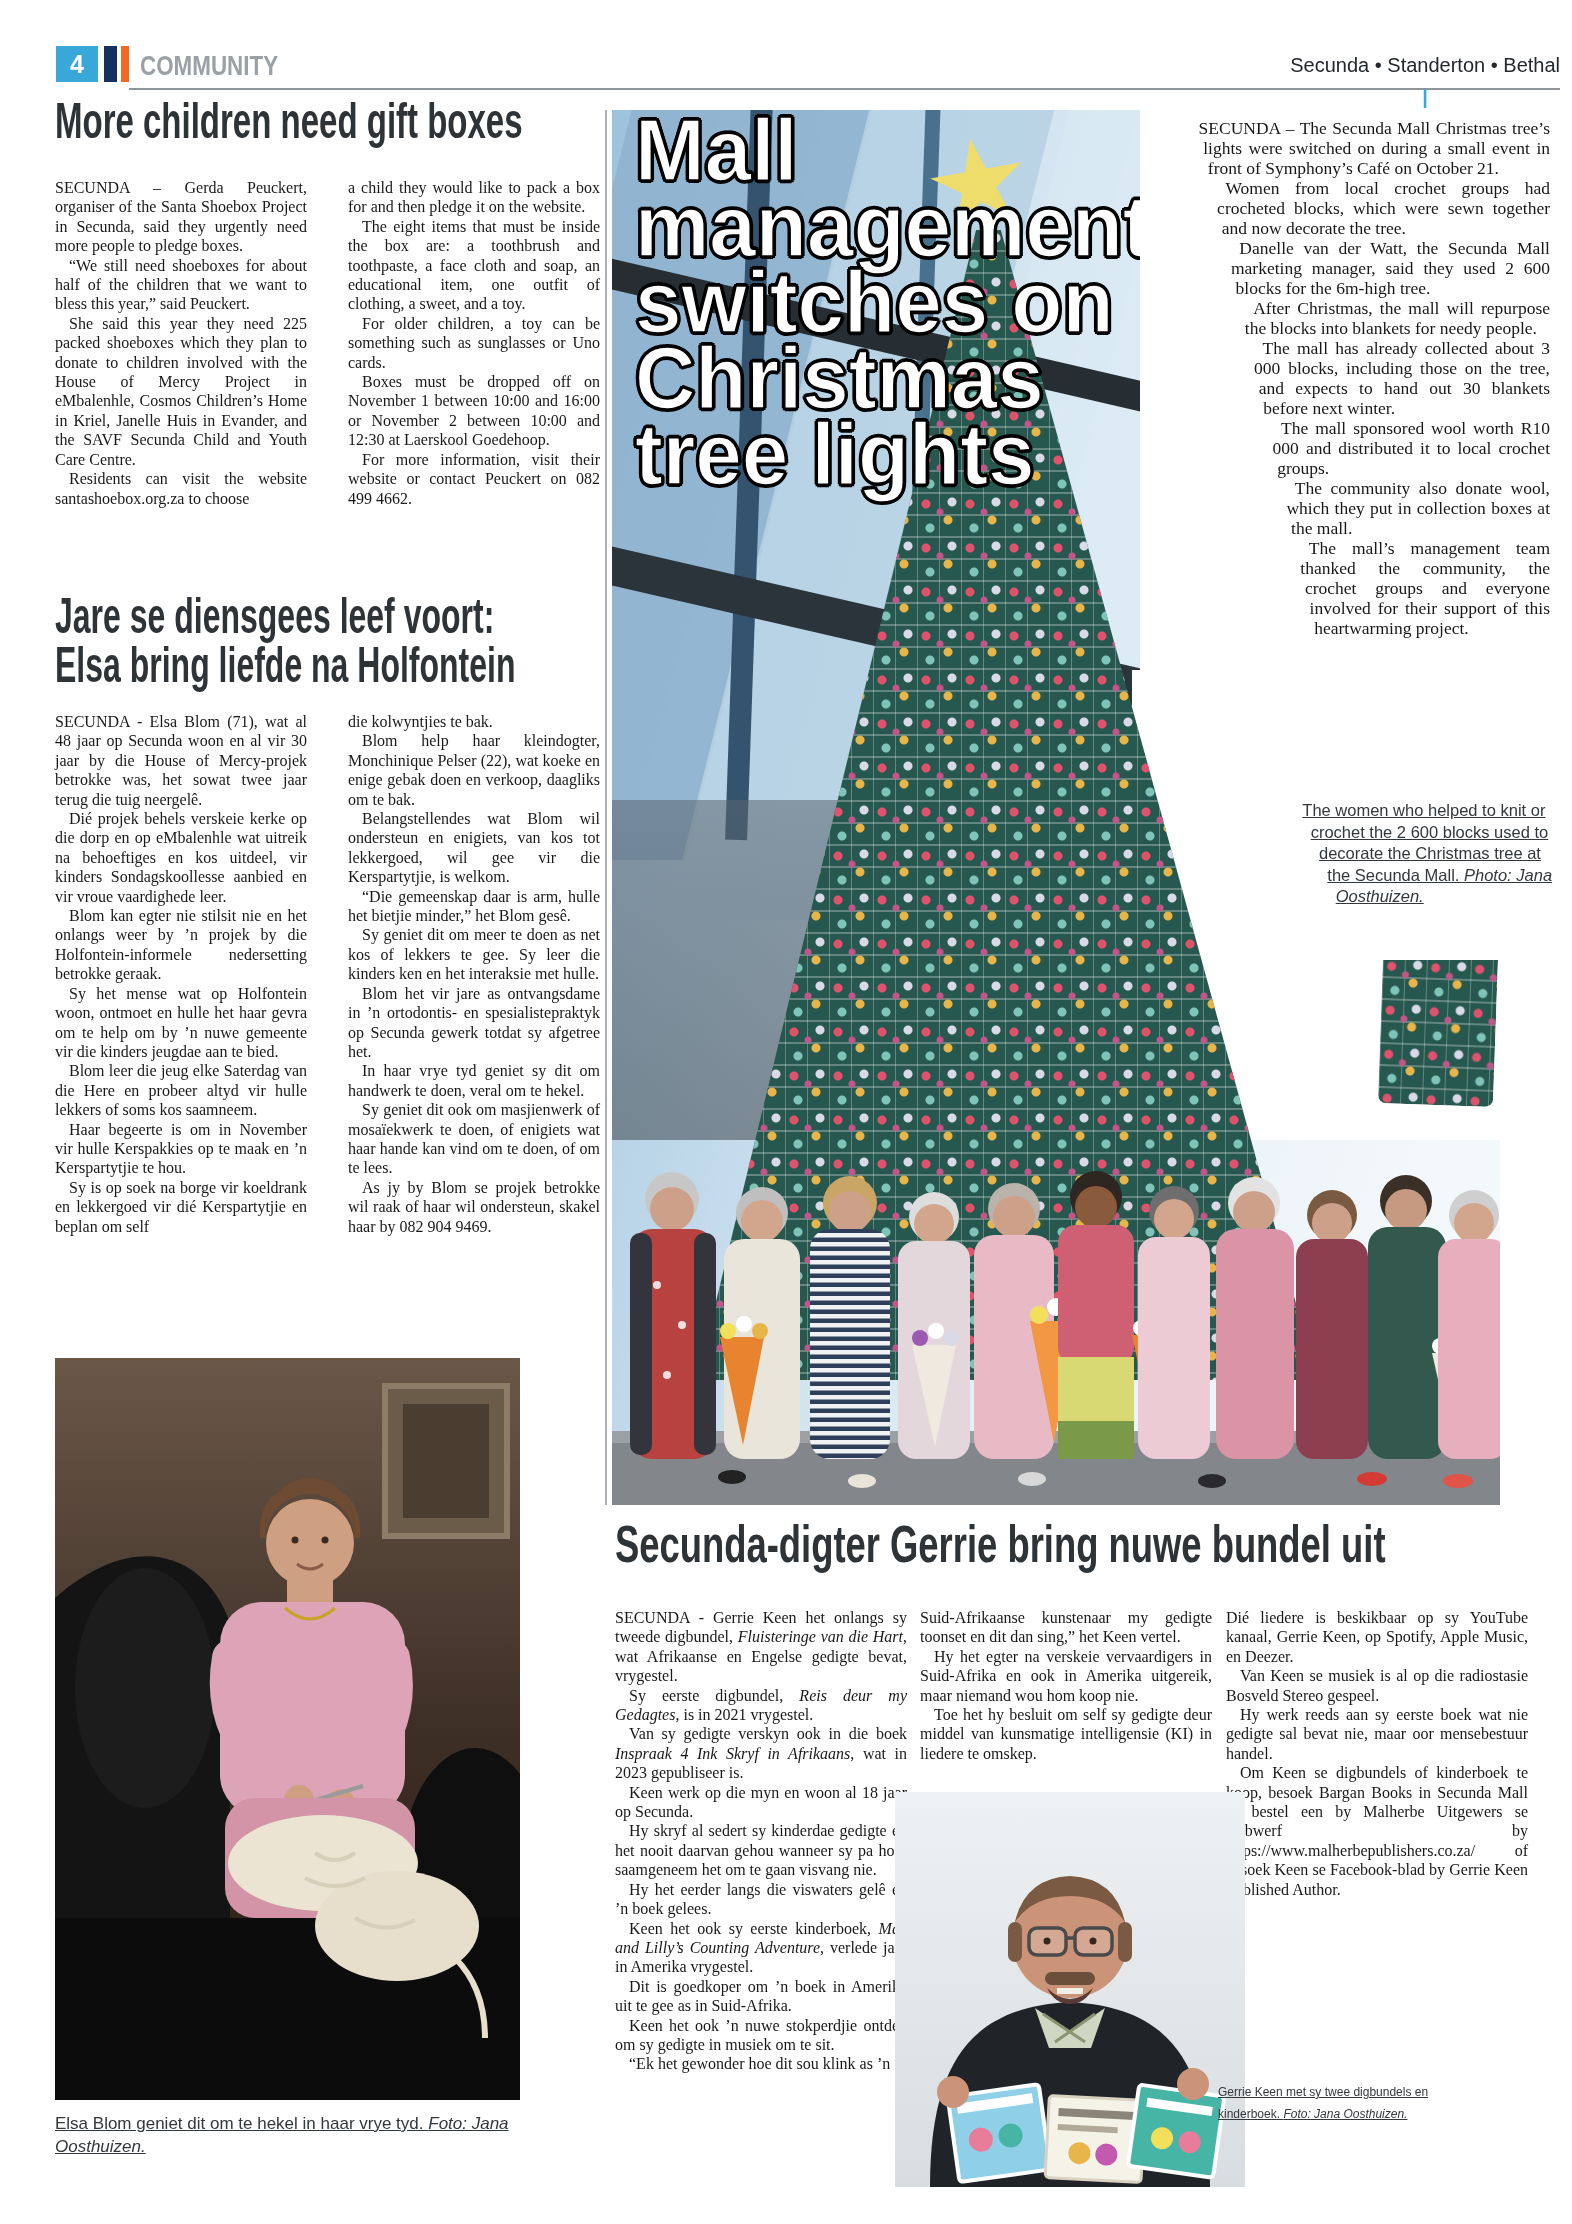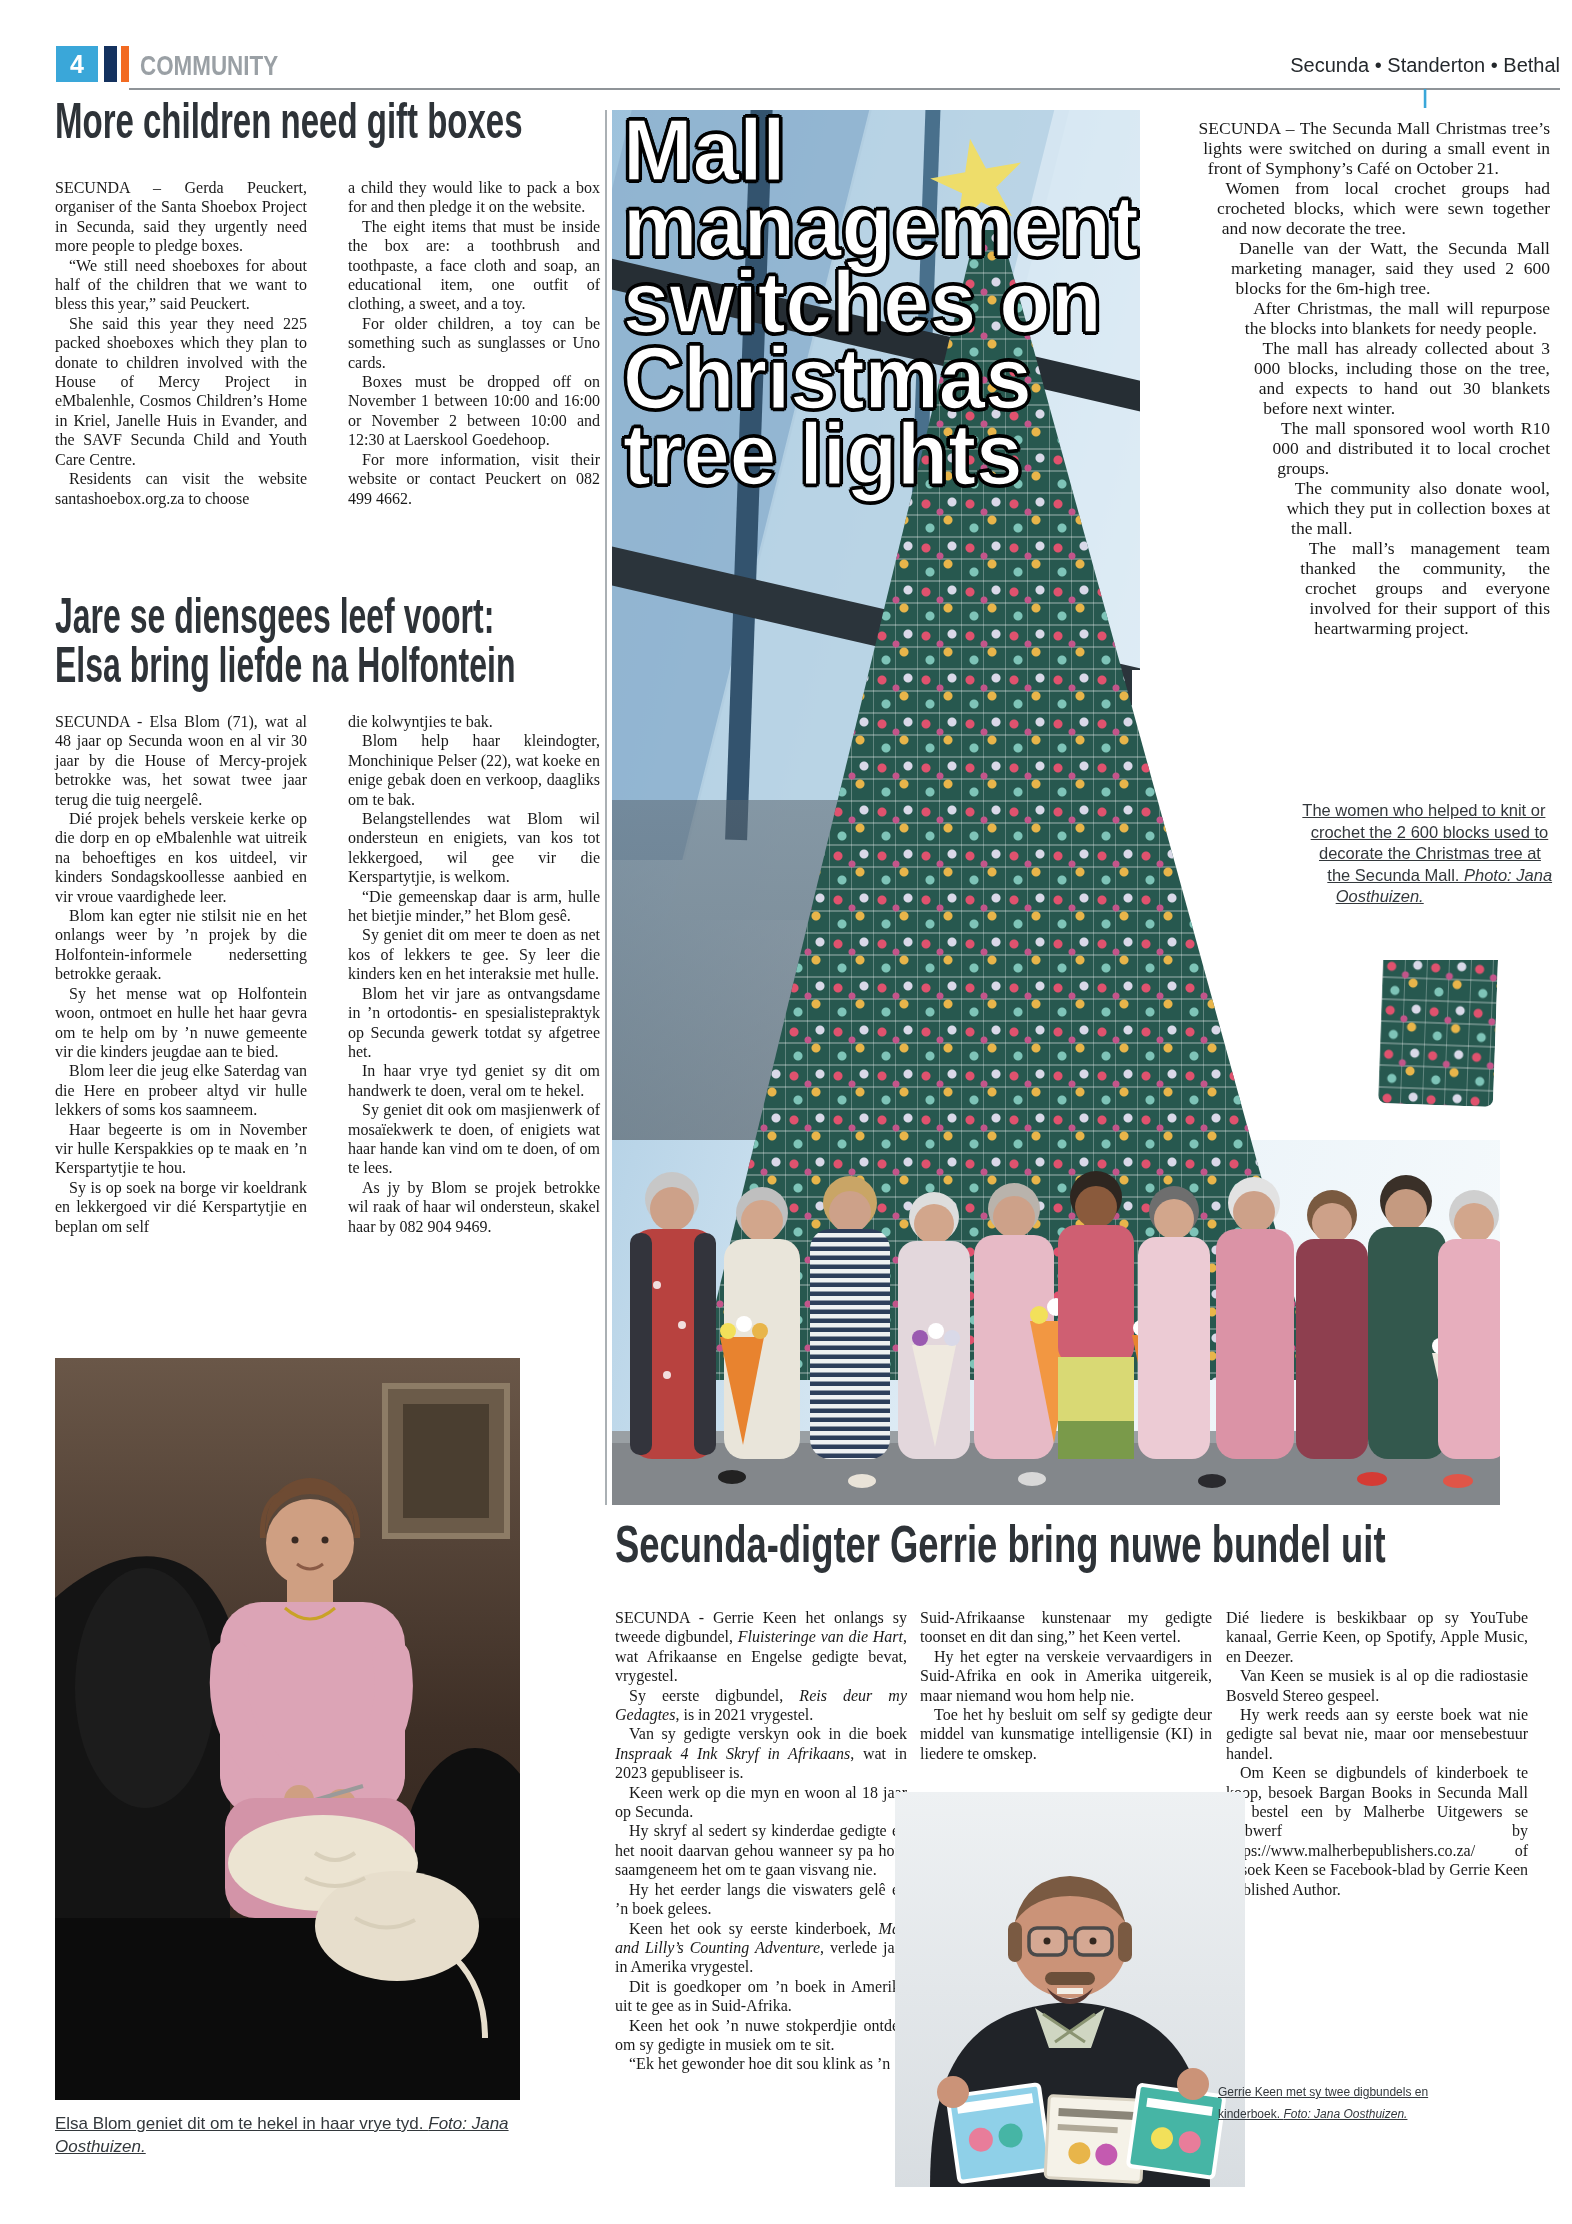--- a/index.html
+++ b/index.html
@@ -68,21 +68,21 @@
      radial-gradient(circle at 23px 18px,#c2558a 3px,transparent 4px),
      linear-gradient(0deg,rgba(255,255,255,.28) 1.5px,transparent 1.5px),
      linear-gradient(90deg,rgba(255,255,255,.28) 1.5px,transparent 1.5px);
    background-size:44px 44px,44px 44px,44px 44px,44px 44px,44px 44px,22px 22px,22px 22px;}
   .pm-tree{left:85px;top:120px;width:620px;height:1150px;
            clip-path:polygon(45% 0,49% 0,100% 100%,0 100%);}
   .pm-star{left:318px;top:28px;width:96px;height:92px;background:#eedd6a;transform:rotate(-10deg);
            clip-path:polygon(50% 0%,61% 35%,98% 35%,68% 57%,79% 91%,50% 70%,21% 91%,32% 57%,2% 35%,39% 35%);}
   .pm-patch{left:770px;top:760px;width:115px;height:235px;border-radius:8px;transform:rotate(2deg);}
   .pm-women{left:0;bottom:0;width:888px;height:380px;}
-  .pm-overlay{left:11px;top:2px;font-family:"Liberation Sans","DejaVu Sans",sans-serif;
+  .pm-overlay{left:23px;top:2px;font-family:"Liberation Sans","DejaVu Sans",sans-serif;
               font-weight:bold;font-size:88px;line-height:76px;color:#ffffff;
               -webkit-text-stroke:1.5px #000;
               text-shadow:3px 0 0 #000,-3px 0 0 #000,0 3px 0 #000,0 -3px 0 #000,
                           2px 2px 0 #000,-2px 2px 0 #000,2px -2px 0 #000,-2px -2px 0 #000;}
   .pm-overlay p{margin:0;transform:scaleX(.95);transform-origin:0 50%;white-space:nowrap;}
 
   
   .mall-body{left:1140px;top:110px;width:424px;height:562px;background:#fff;
              padding:8px 14px 0 10px;box-sizing:border-box;
              font-size:17.5px;line-height:20px;text-align:justify;color:#181818;}
@@ -358,21 +358,21 @@
       <p>Keen werk op die myn en woon al 18 jaar op Secunda.</p>
       <p>Hy skryf al sedert sy kinderdae gedigte en het nooit daarvan gehou wanneer sy pa hom saamgeneem het om te gaan visvang nie.</p>
       <p>Hy het eerder langs die viswaters gelê en ’n boek gelees.</p>
       <p>Keen het ook sy eerste kinderboek, <i>Max and Lilly’s Counting Adventure</i>, verlede jaar in Amerika vrygestel.</p>
       <p>Dit is goedkoper om ’n boek in Amerika uit te gee as in Suid-Afrika.</p>
       <p>Keen het ook ’n nuwe stokperdjie ontdek om sy gedigte in musiek om te sit.</p>
       <p>“Ek het gewonder hoe dit sou klink as ’n</p>
     </div>
   <div class="abs bodycol c-k2">
       <p>Suid-Afrikaanse kunstenaar my gedigte toonset en dit dan sing,” het Keen vertel.</p>
-      <p>Hy het egter na verskeie vervaardigers in Suid-Afrika en ook in Amerika uitgereik, maar niemand wou hom help nie.</p>
+      <p>Hy het egter na verskeie vervaardigers in Suid-Afrika en ook in Amerika uitgereik, maar niemand wou hom koop nie.</p>
       <p>Toe het hy besluit om self sy gedigte deur middel van kunsmatige intelligensie (KI) in liedere te omskep.</p>
     </div>
   <div class="abs bodycol c-k3">
       <p>Dié liedere is beskikbaar op sy YouTube kanaal, Gerrie Keen, op Spotify, Apple Music, en Deezer.</p>
       <p>Van Keen se musiek is al op die radiostasie Bosveld Stereo gespeel.</p>
       <p>Hy werk reeds aan sy eerste boek wat nie gedigte sal bevat nie, maar oor mensebestuur handel.</p>
       <p>Om Keen se digbundels of kinderboek te koop, besoek Bargan Books in Secunda Mall of bestel een by Malherbe Uitgewers se webwerf by https://www.malherbepublishers.co.za/ of besoek Keen se Facebook-blad by Gerrie Keen Published Author.</p>
     </div>
 
   <svg class="abs photo-gerrie" viewBox="0 0 350 395" preserveAspectRatio="none">

